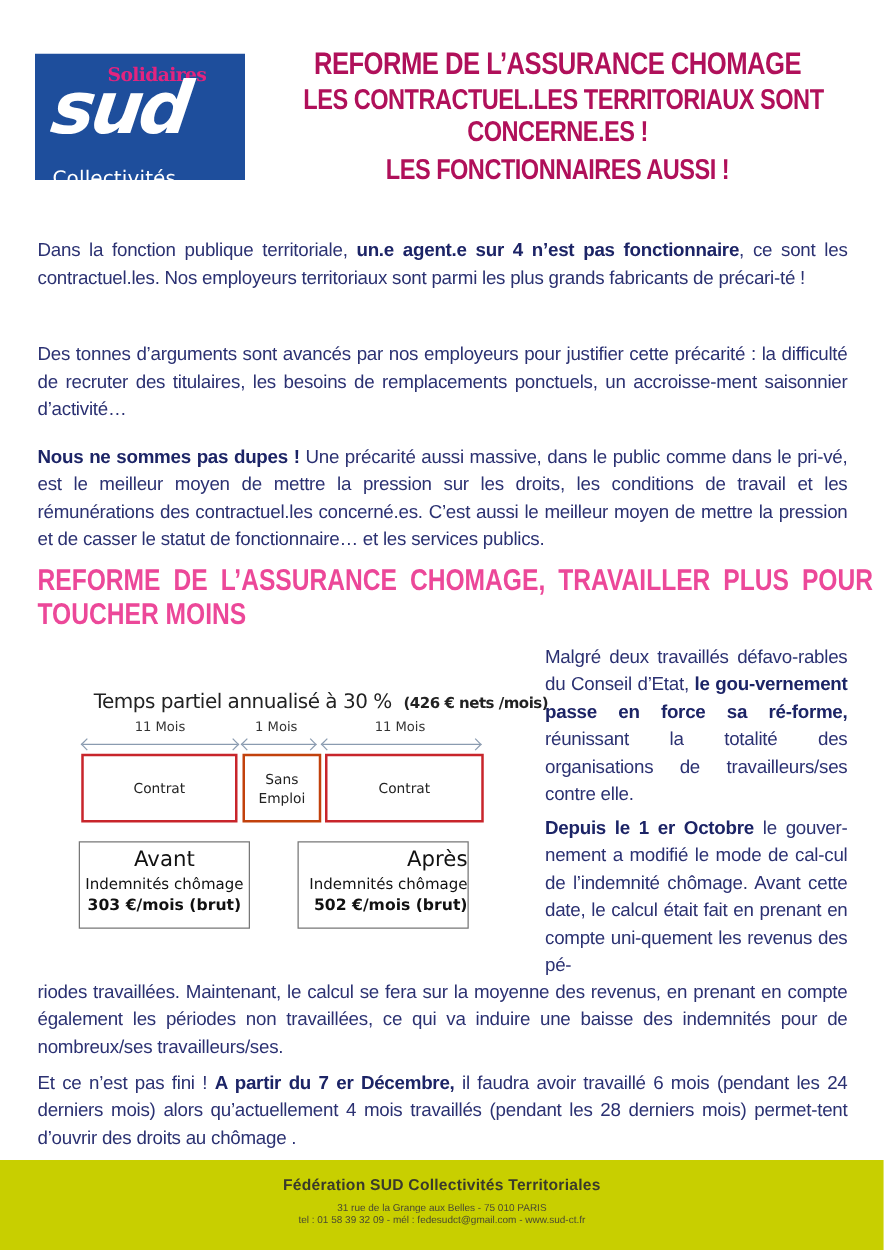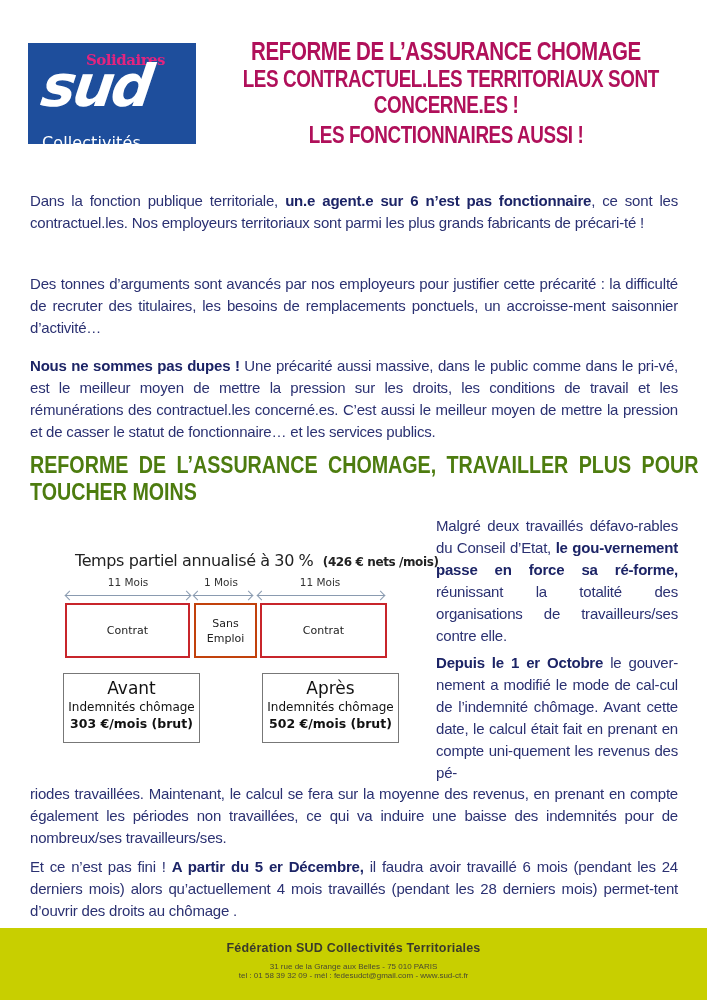--- a/index.html
+++ b/index.html
@@ -16,21 +16,21 @@
     .title { position: absolute; left: 198px; top: 36px; width: 496px; text-align: center; color: #b0105a; font-family: "Liberation Sans", sans-serif; font-weight: bold; }
     .title .l1 { font-size: 25px; line-height: 30px; transform: scaleX(0.82); letter-spacing: -0.5px; white-space: nowrap; }
     .title .l2 { font-size: 23px; line-height: 26px; transform: scaleX(0.82); letter-spacing: -0.5px; white-space: nowrap; }
     .title .l3 { font-size: 23px; line-height: 26px; transform: scaleX(0.82); letter-spacing: -0.5px; white-space: nowrap; }
     .title .l4 { font-size: 23px; line-height: 34px; transform: scaleX(0.82); letter-spacing: -0.5px; white-space: nowrap; }
 
     
     .para { position: absolute; left: 30px; width: 648px; font-family: "Liberation Sans", sans-serif; font-size: 15px; line-height: 22px; color: #2b3172; text-align: justify; letter-spacing: -0.2px; }
     .para b { color: #1c2466; }
 
-    .h2 { position: absolute; left: 30px; top: 451px; width: 650px; color: #4d7c0f; font-weight: bold; font-size: 24px; line-height: 27px; letter-spacing: 0px; }
+    .h2 { position: absolute; left: 30px; top: 451px; width: 650px; color: #ec4899; font-weight: bold; font-size: 24px; line-height: 27px; letter-spacing: 0px; }
     .h2 span { display: inline-block; transform-origin: left; transform: scaleX(0.82); white-space: nowrap; }
 
     
     .diagram { position: absolute; left: 30px; top: 518px; width: 400px; height: 240px; font-family: "DejaVu Sans", sans-serif; color: #222; }
     .diag-title { position: absolute; left: 4px; top: 8px; font-size: 17px; color: #222; white-space: nowrap; letter-spacing: -0.4px; }
     .diag-sub { position: absolute; left: 18px; top: 33px; font-size: 16px; color: #222; white-space: nowrap; letter-spacing: -0.4px; margin-left: 27px; }
     .diag-sub b { font-size: 12px; }
     .dur { position: absolute; top: 58px; font-size: 10.5px; color: #333; text-align: center; }
     .arrow { position: absolute; top: 77px; height: 0; border-top: 1px solid #8a9bb0; }
     .arrow::before, .arrow::after { content: ""; position: absolute; top: -4px; width: 6px; height: 6px; border-left: 1px solid #8a9bb0; border-bottom: 1px solid #8a9bb0; }
@@ -59,21 +59,21 @@
   <div class="coll">Collectivités territoriales</div>
 </div>
 
 <div class="title">
   <div class="l1">REFORME DE L’ASSURANCE CHOMAGE</div>
   <div class="l2">LES CONTRACTUEL.LES TERRITORIAUX SONT</div>
   <div class="l3">CONCERNE.ES !</div>
   <div class="l4">LES FONCTIONNAIRES AUSSI !</div>
 </div>
 
-<p class="para" style="top:190px;"><span>Dans la fonction publique territoriale, </span><b>un.e agent.e sur 6 n’est pas fonctionnaire</b><span>, ce sont les contractuel.les. Nos employeurs territoriaux sont parmi les plus grands fabricants de précari-té !</span></p>
+<p class="para" style="top:190px;"><span>Dans la fonction publique territoriale, </span><b>un.e agent.e sur 4 n’est pas fonctionnaire</b><span>, ce sont les contractuel.les. Nos employeurs territoriaux sont parmi les plus grands fabricants de précari-té !</span></p>
 
 <p class="para" style="top:273px;">Des tonnes d’arguments sont avancés par nos employeurs pour justifier cette précarité : la difficulté de recruter des titulaires, les besoins de remplacements ponctuels, un accroisse-ment saisonnier d’activité…</p>
 
 <p class="para" style="top:355px;"><b>Nous ne sommes pas dupes !</b><span> Une précarité aussi massive, dans le public comme dans le pri-vé, est le meilleur moyen de mettre la pression sur les droits, les conditions de travail et les rémunérations des contractuel.les concerné.es. C’est aussi le meilleur moyen de mettre la pression et de casser le statut de fonctionnaire… et les services publics.</span></p>
 
 <div class="h2">
   <span style="transform: scaleX(0.82); width:792px; word-spacing:6px;">REFORME DE L’ASSURANCE CHOMAGE, TRAVAILLER PLUS POUR</span><br>
   <span>TOUCHER MOINS</span>
 </div>
 
@@ -96,32 +96,32 @@
     </div>
   <div class="seg red" style="left:230px; width:127px;">
       <span>Contrat</span>
     </div>
 
   <div class="res" style="left:33px;">
     <div class="r1">Avant</div>
     <div class="r2">Indemnités chômage</div>
     <div class="r3">303 €/mois (brut)</div>
   </div>
-  <div class="res" style="left:232px;">
+  <div class="res" style="left:208px;text-align:right;">
     <div class="r1">Après</div>
     <div class="r2">Indemnités chômage</div>
     <div class="r3">502 €/mois (brut)</div>
   </div>
 </div>
 
 <p class="para" style="left:436px; width:242px; top:515px;"><span>Malgré deux travaillés défavo-rables du Conseil d’Etat, </span><b>le gou-vernement passe en force sa ré-forme,</b><span> réunissant la totalité des organisations de travailleurs/ses contre elle.</span></p>
 
 <p class="para" style="left:436px; width:242px; top:652px;"><b>Depuis le 1 er Octobre</b><span> le gouver-nement a modifié le mode de cal-cul de l’indemnité chômage. Avant cette date, le calcul était fait en prenant en compte uni-quement les revenus des pé-</span></p>
 
 <p class="para" style="top:783px;">riodes travaillées. Maintenant, le calcul se fera sur la moyenne des revenus, en prenant en compte également les périodes non travaillées, ce qui va induire une baisse des indemnités pour de nombreux/ses travailleurs/ses.</p>
 
-<p class="para" style="top:856px;"><span>Et ce n’est pas fini ! </span><b>A partir du 5 er Décembre,</b><span> il faudra avoir travaillé 6 mois (pendant les 24 derniers mois) alors qu’actuellement 4 mois travaillés (pendant les 28 derniers mois) permet-tent d’ouvrir des droits au chômage .</span></p>
+<p class="para" style="top:856px;"><span>Et ce n’est pas fini ! </span><b>A partir du 7 er Décembre,</b><span> il faudra avoir travaillé 6 mois (pendant les 24 derniers mois) alors qu’actuellement 4 mois travaillés (pendant les 28 derniers mois) permet-tent d’ouvrir des droits au chômage .</span></p>
 
 <div class="footer">
   <div class="f1">Fédération SUD Collectivités Territoriales</div>
   <div class="f2">31 rue de la Grange aux Belles - 75 010 PARIS</div>
   <div class="f3">tel : 01 58 39 32 09 - mél : fedesudct@gmail.com - www.sud-ct.fr</div>
 </div>
 
 </body></html>

